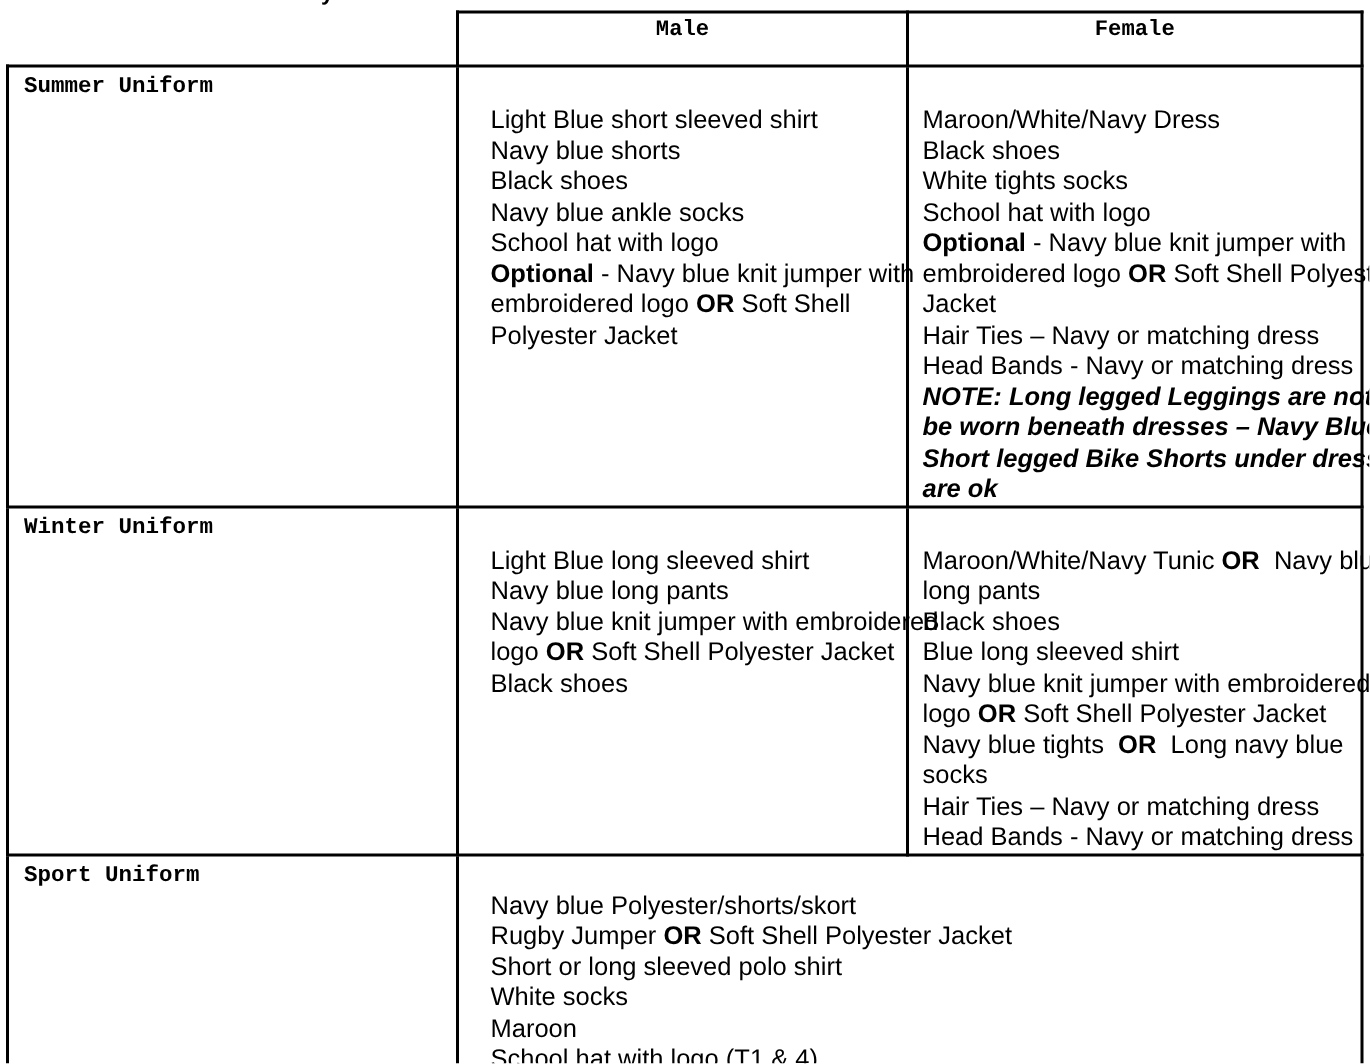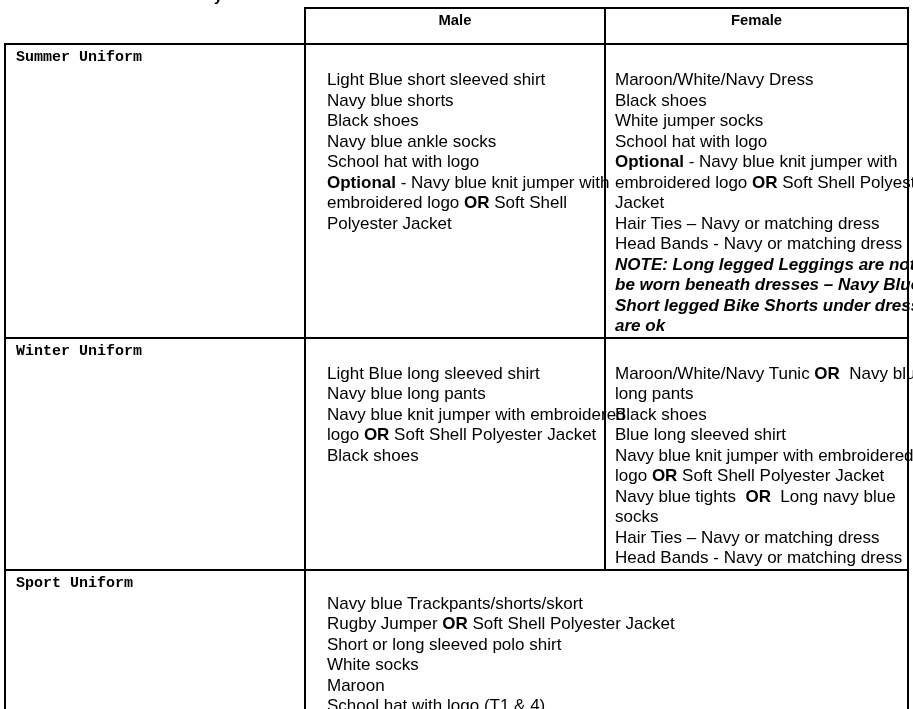--- a/index.html
+++ b/index.html
@@ -31,21 +31,21 @@
   table.uniform-table {
     position: absolute;
     left: 4px;
     top: 7px;
     width: 903px;
     border-collapse: collapse;
     table-layout: fixed;
   }
   td { vertical-align: top; padding: 0; border: 2px solid #000000; }
   td.corner { border: none; }
-  tr.header-row { height: 36px; }
+  tr.header-row { height: 36px; font-family: Liberation Mono, monospace; }
   tr.row-summer { height: 290px; }
   tr.row-winter { height: 231px; }
   tr.row-sport  { height: 144px; }
   .hdr-cell {
     font-weight: bold;
     font-size: 14.8px;
     text-align: center;
     padding-top: 3px;
   }
   .label-cell {
@@ -95,21 +95,21 @@
             <div class="line"><span>Black shoes</span></div>
             <div class="line"><span>Navy blue ankle socks</span></div>
             <div class="line"><span>School hat with logo</span></div>
             <div class="line"><span class="seg-b">Optional</span><span> - Navy blue knit jumper with
 embroidered logo </span><span class="seg-b">OR</span><span> Soft Shell
 Polyester Jacket</span></div>
           </td>
         <td class="content-cell cell-female">
             <div class="line"><span>Maroon/White/Navy Dress</span></div>
             <div class="line"><span>Black shoes</span></div>
-            <div class="line"><span>White jumper socks</span></div>
+            <div class="line"><span>White tights socks</span></div>
             <div class="line"><span>School hat with logo</span></div>
             <div class="line"><span class="seg-b">Optional</span><span> - Navy blue knit jumper with
 embroidered logo </span><span class="seg-b">OR</span><span> Soft Shell Polyester
 Jacket</span></div>
             <div class="line"><span>Hair Ties – Navy or matching dress</span></div>
             <div class="line"><span>Head Bands - Navy or matching dress</span></div>
             <div class="line"><span class="seg-b seg-i">NOTE: Long legged Leggings are not to
 be worn beneath dresses – Navy Blue
 Short legged Bike Shorts under dress
 are ok</span></div>
@@ -135,21 +135,21 @@
             <div class="line"><span>Navy blue tights  </span><span class="seg-b">OR</span><span>  Long navy blue
 socks</span></div>
             <div class="line"><span>Hair Ties – Navy or matching dress</span></div>
             <div class="line"><span>Head Bands - Navy or matching dress</span></div>
           </td>
       </tr>
 
       <tr class="row-sport">
         <td class="label-cell">Sport Uniform</td>
         <td class="content-cell cell-shared" colspan="2">
-            <div class="line"><span>Navy blue Trackpants/shorts/skort</span></div>
+            <div class="line"><span>Navy blue Polyester/shorts/skort</span></div>
             <div class="line"><span>Rugby Jumper </span><span class="seg-b">OR</span><span> Soft Shell Polyester Jacket</span></div>
             <div class="line"><span>Short or long sleeved polo shirt</span></div>
             <div class="line"><span>White socks</span></div>
             <div class="line"><span>Maroon</span></div>
             <div class="line"><span>School hat with logo (T1 &amp; 4)</span></div>
           </td>
       </tr>
     </tbody>
   </table>
 

